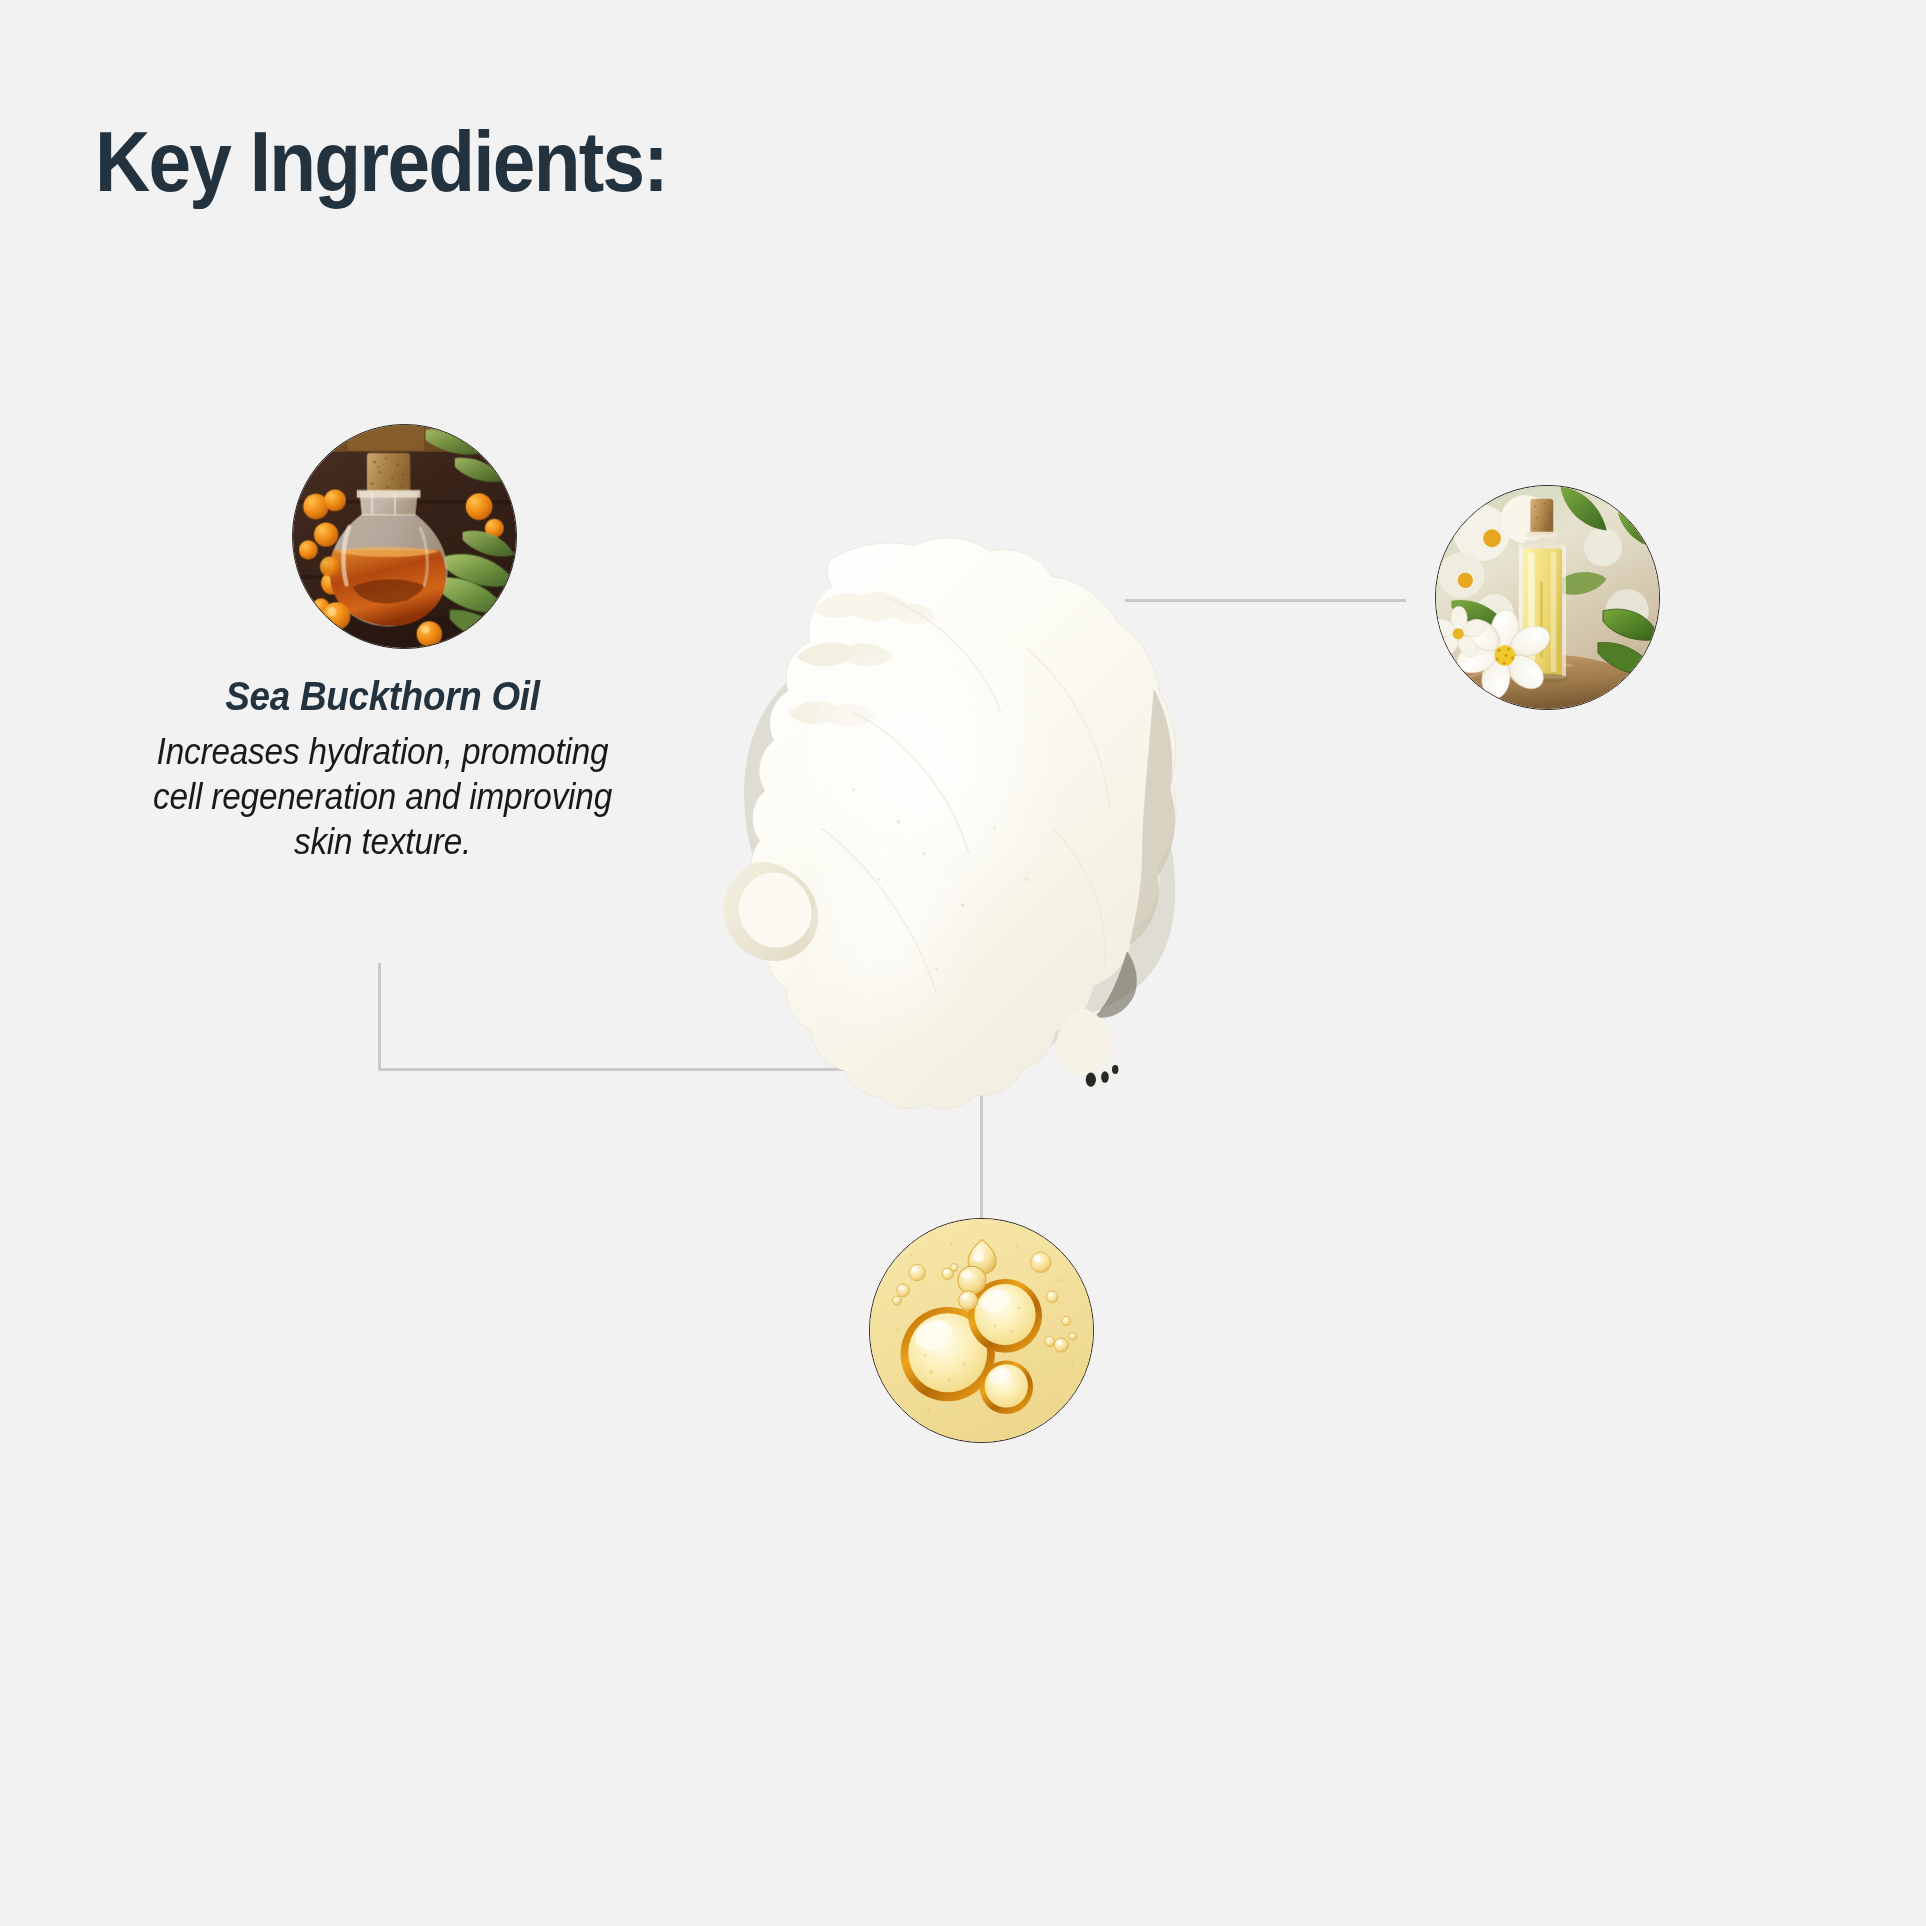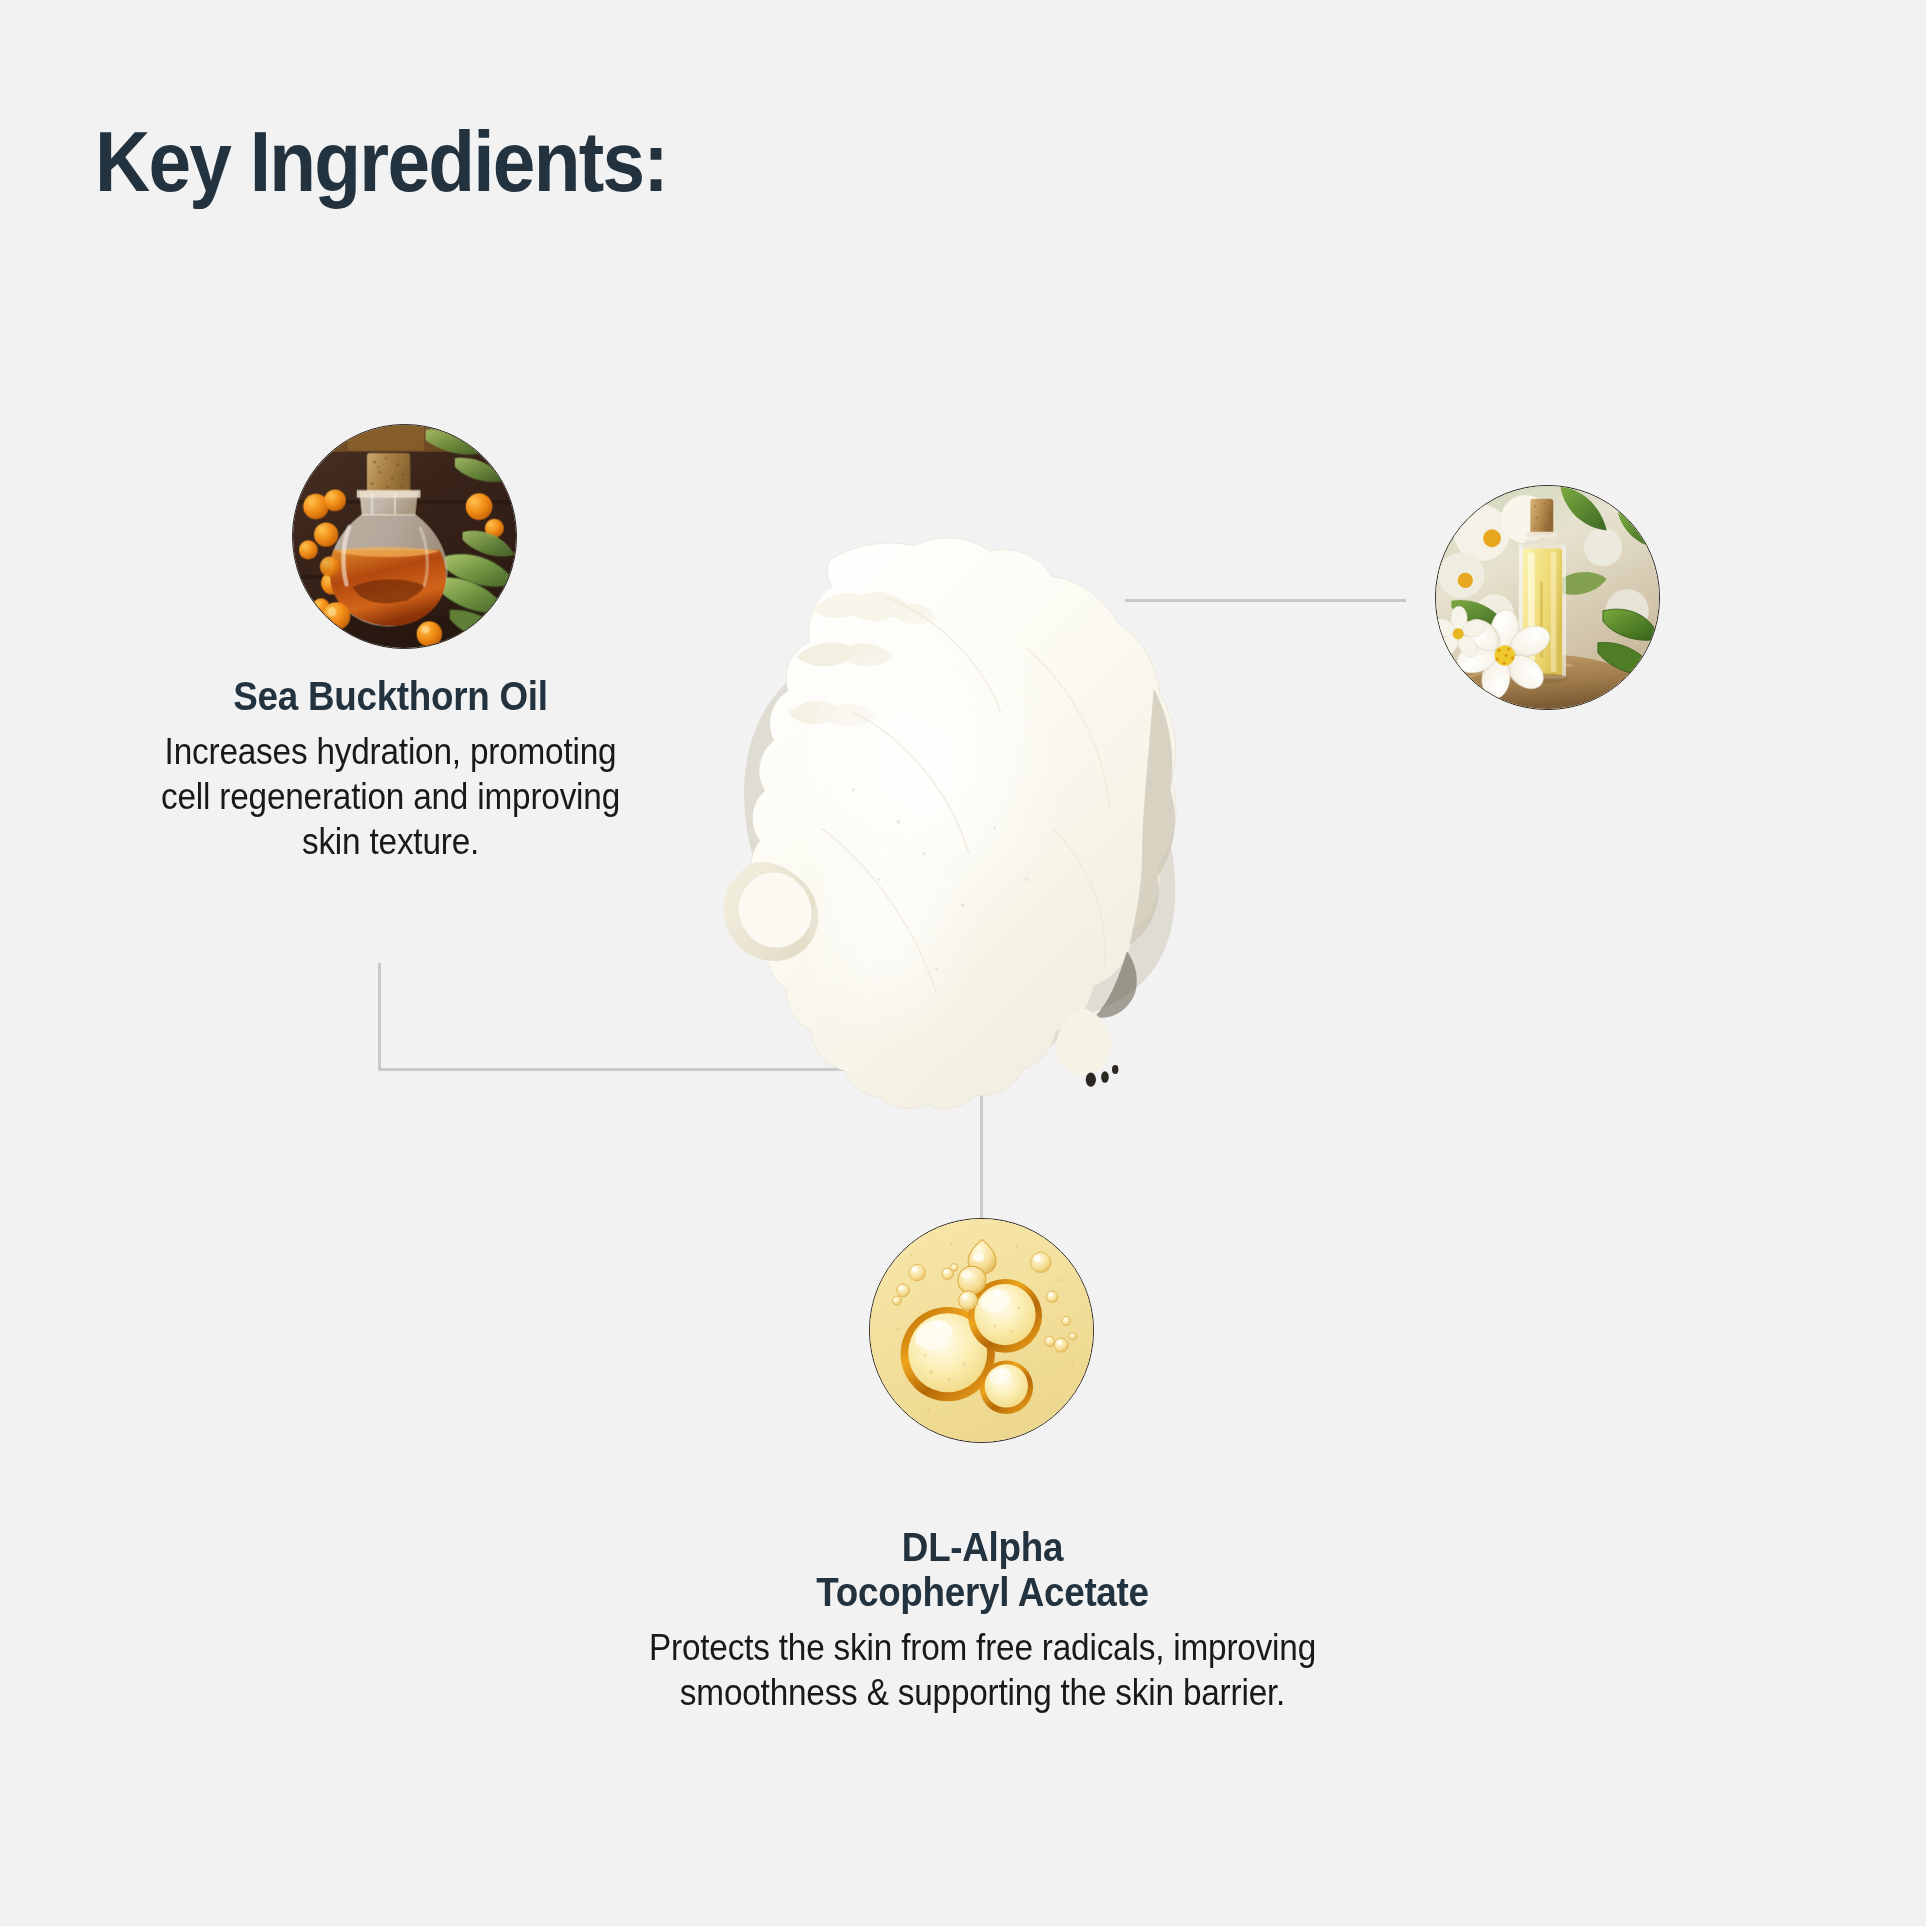--- a/index.html
+++ b/index.html
@@ -59,21 +59,21 @@
     margin:0 0 10.3px 0;
   }
   .ing-desc{
     color:#17191b;
     font-size:37px;line-height:1.22;
     letter-spacing:-0.2px;
     transform:scaleX(.9);
     margin:0;
   }
 
-  .block-left{left:108px;top:674px;width:565px;text-align:center;}
+  .block-left{left:100px;top:674px;width:565px;text-align:center;font-style:italic;}
   .block-left .ing-name{transform-origin:center top;}
   .block-left .ing-desc{transform-origin:center top;}
 
   .block-right{left:1319px;top:767px;width:507px;text-align:center;}
   .block-right .ing-name{transform-origin:center top;}
   .block-right .ing-desc{transform-origin:center top;}
 
   .block-bottom{left:610px;top:1525px;width:745px;text-align:center;}
   .block-bottom .ing-name{transform-origin:center top;font-size:40px;}
   .block-bottom .ing-desc{transform-origin:center top;}
@@ -548,22 +548,15 @@
         <circle cx="263" cy="62" r="5"></circle>
         <circle cx="70" cy="79" r="4"></circle>
         <circle cx="49" cy="108" r="3"></circle>
         <circle cx="283" cy="118" r="3"></circle>
         <circle cx="297" cy="194" r="3.5"></circle>
         <circle cx="119" cy="82" r="3"></circle>
       </g>
     </svg>
   </div>
 
-  <div class="block block-bottom">
-    <div class="ing-name">
-      <span>DL-Alpha</span><br>
-      <span>Tocopheryl Acetate</span>
-    </div>
-    <div class="ing-desc">Protects the skin from free radicals, improving smoothness &amp; supporting the skin barrier.</div>
-  </div>
 
 </div>
 
 
 </body></html>

